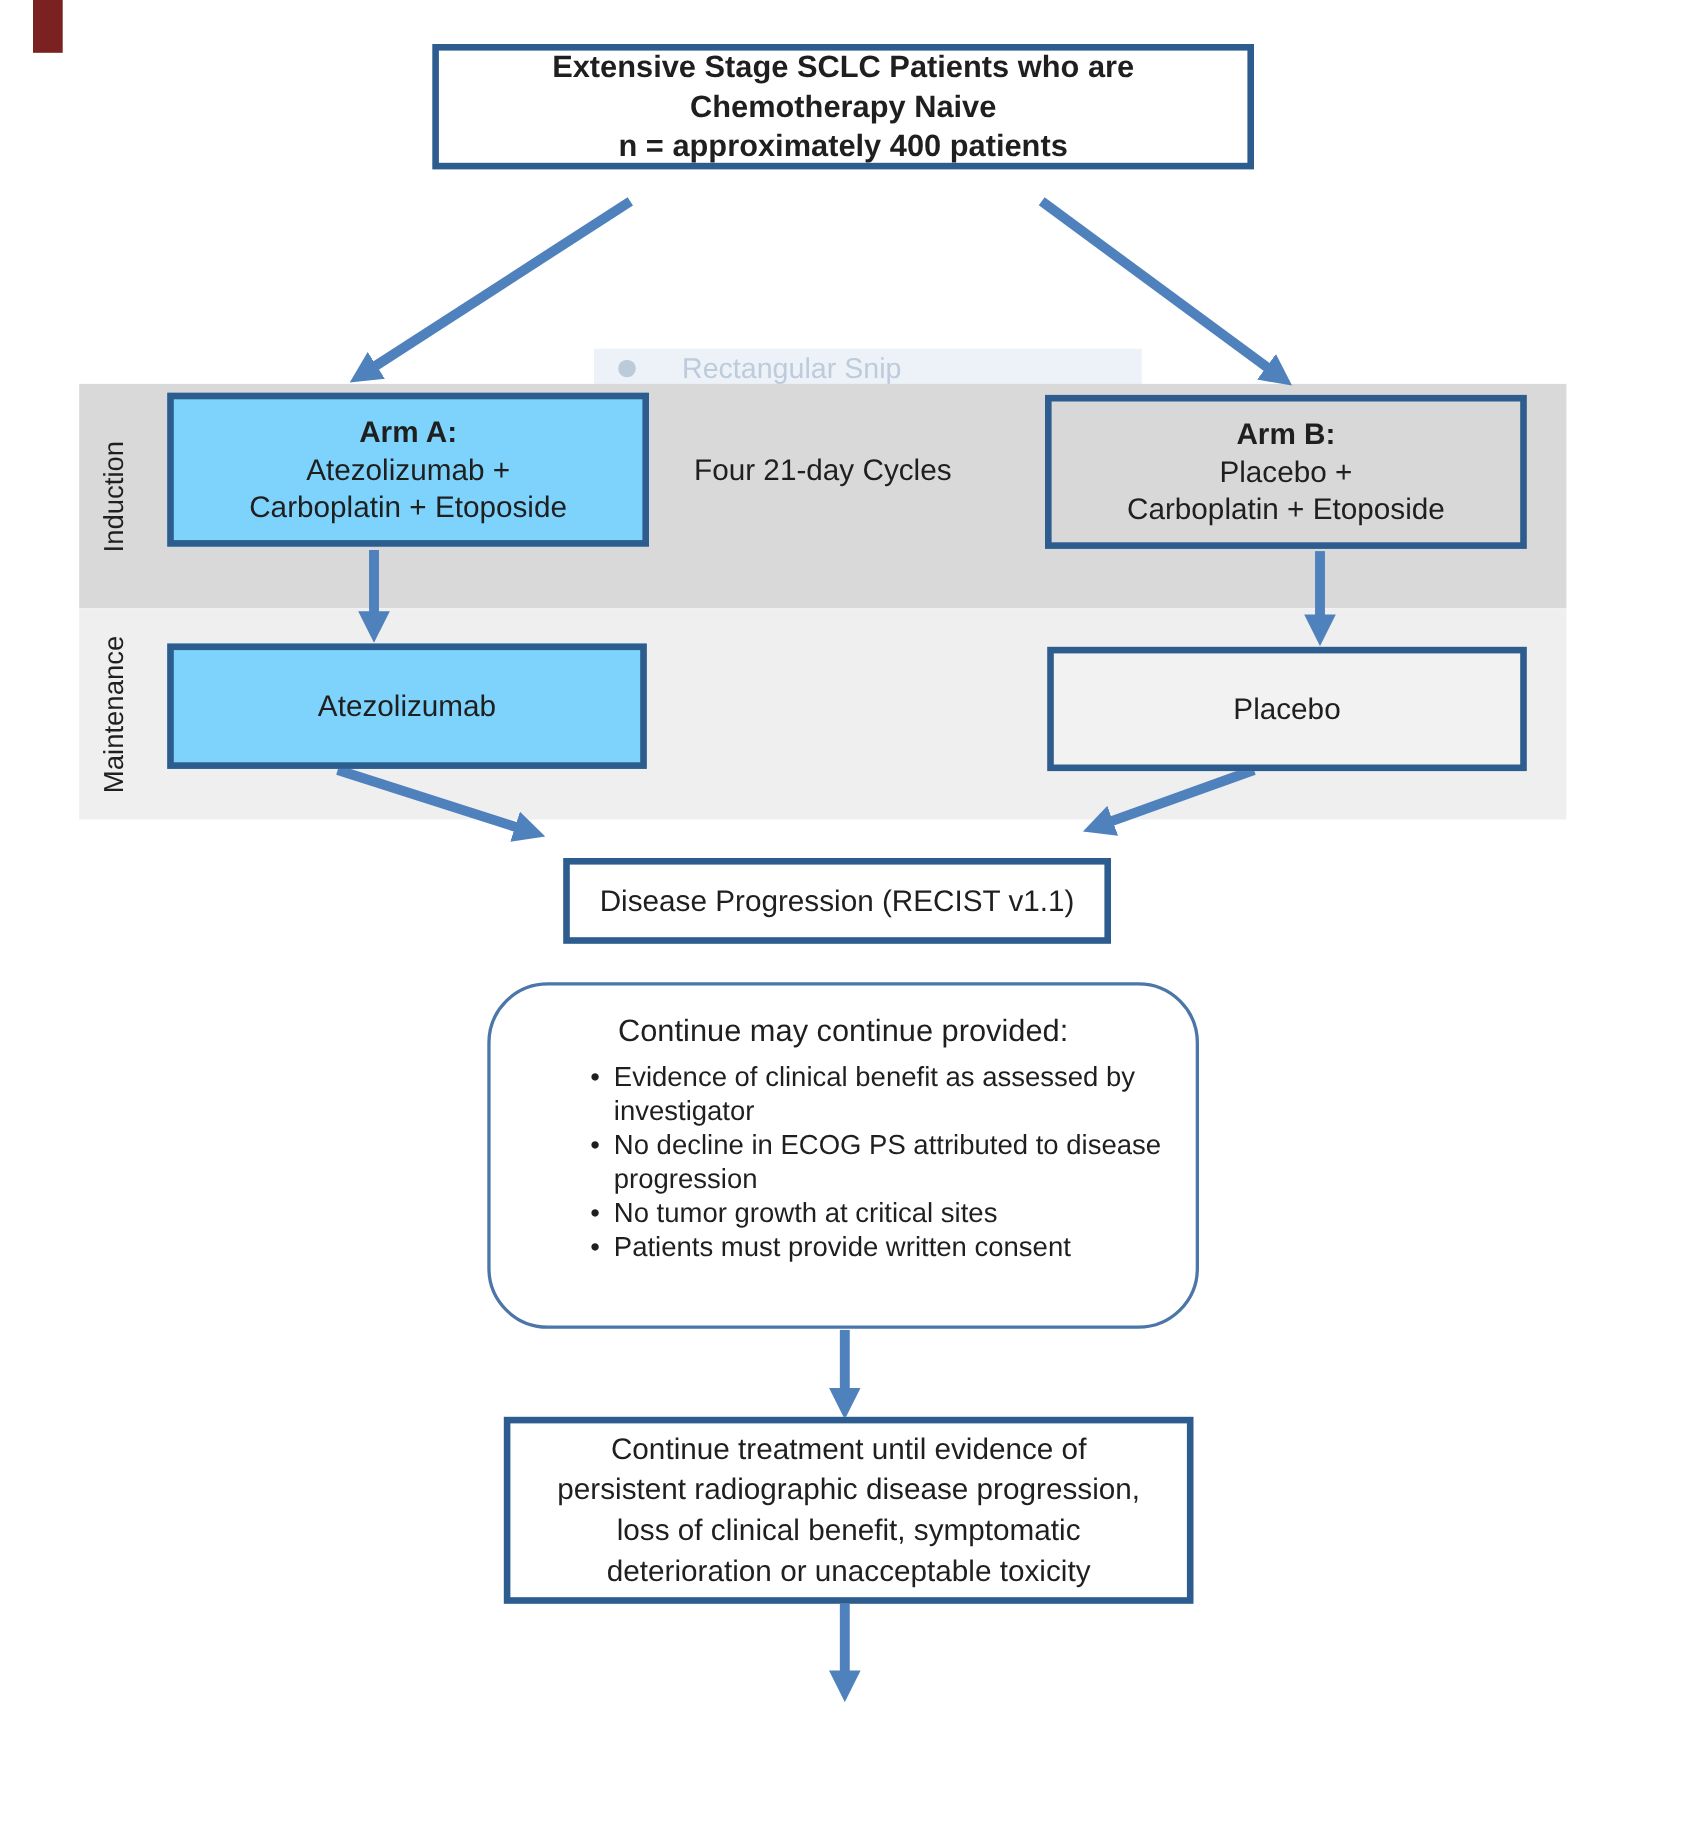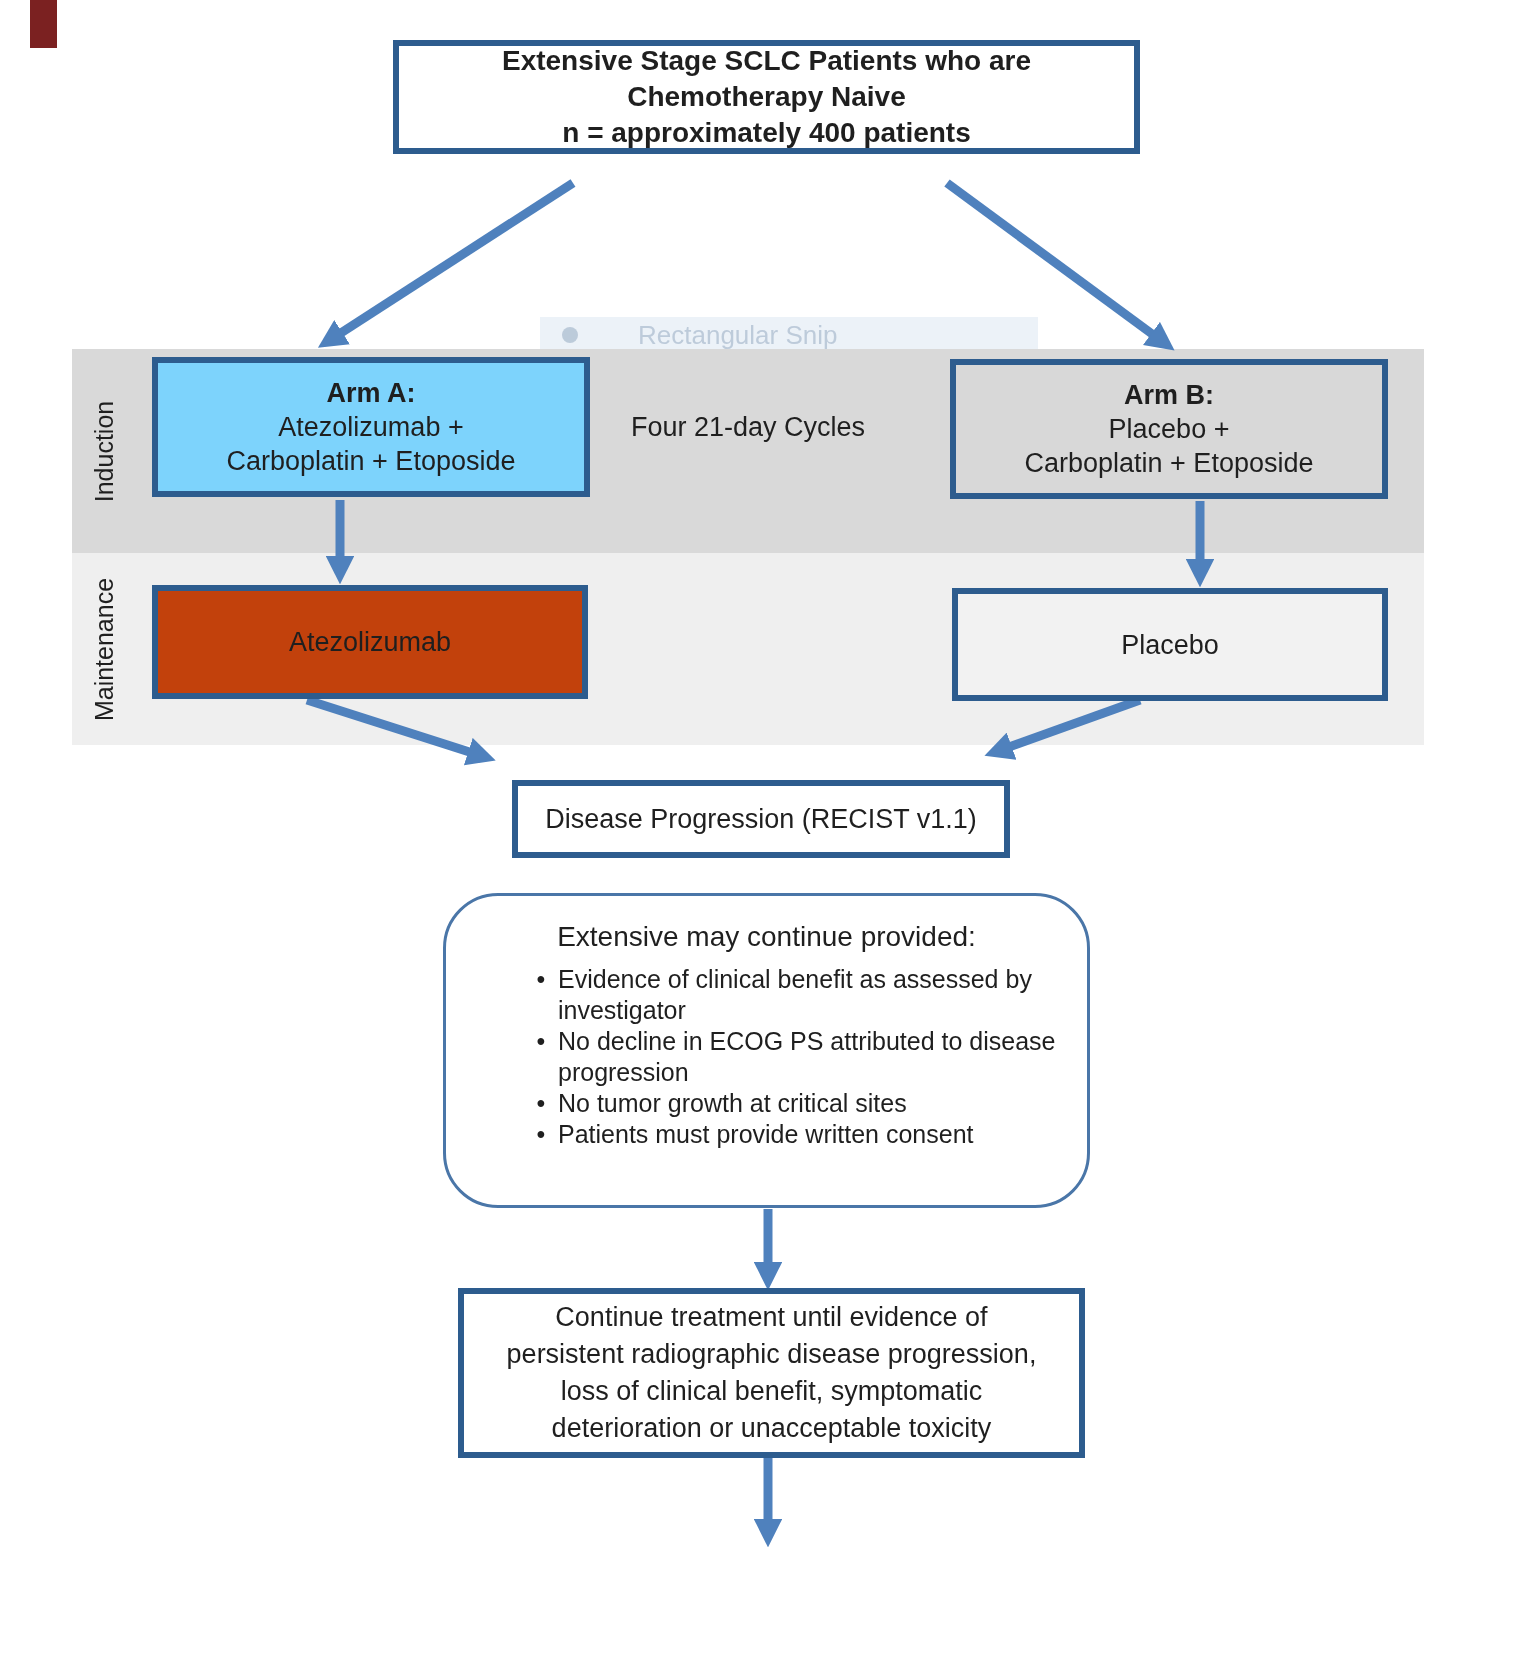--- a/index.html
+++ b/index.html
@@ -7,21 +7,21 @@
   .canvas{position:relative;width:1530px;height:1672px;background:#ffffff;overflow:hidden;}
 
   
   .artifact-red{position:absolute;left:30px;top:0;width:27px;height:48px;background:#7b2121;z-index:5;}
 
   
   .watermark{position:absolute;left:540px;top:317px;width:498px;height:36px;
              background:rgba(201,218,234,0.35);z-index:1;display:flex;align-items:center;}
   .watermark .wm-dot{width:16px;height:16px;border-radius:50%;background:rgba(130,155,182,0.45);
              margin-left:22px;flex:0 0 auto;}
-  .watermark .wm-text{margin-left:60px;font-size:26px;color:rgba(158,176,198,0.60);white-space:nowrap;}
+  .watermark .wm-text{margin-left:42px;font-size:26px;color:rgba(158,176,198,0.60);white-space:nowrap;}
 
   
   .band{position:absolute;left:72px;width:1352px;z-index:1;}
   .band.induction{top:349px;height:204px;background:#d9d9d9;}
   .band.maintenance{top:553px;height:192px;background:#efefef;}
   .phase-label{position:absolute;left:76px;width:58px;z-index:2;display:flex;align-items:center;justify-content:center;}
   .phase-label span{transform:rotate(-90deg);white-space:nowrap;font-size:25px;color:#1f1f1f;}
   .phase-label.induction{top:349px;height:204px;}
   .phase-label.maintenance{top:553px;height:192px;}
 
@@ -41,21 +41,21 @@
   .randomization{position:absolute;left:637px;top:183px;z-index:3;}
   .rand-title{font-weight:bold;font-size:28px;line-height:34px;}
   .rand-strat{font-size:26px;line-height:30px;text-decoration:underline;}
   .rand-factor{font-size:24px;line-height:31px;margin-left:80px;}
 
   .arm-a-box{left:152px;top:357px;width:438px;height:140px;background:#7dd3fc;}
   .arm-b-box{left:950px;top:359px;width:438px;height:140px;background:#d8d8d8;}
   .cycles-note{position:absolute;left:598px;top:412px;width:300px;text-align:center;
                font-size:27px;z-index:3;}
 
-  .maint-a-box{left:152px;top:585px;width:436px;height:114px;background:#c2410c;}
+  .maint-a-box{left:152px;top:585px;width:436px;height:114px;background:#7dd3fc;}
   .maint-b-box{left:952px;top:588px;width:436px;height:113px;background:#f2f2f2;}
 
   .progression-box{left:512px;top:780px;width:498px;height:78px;}
 
   .criteria-box{left:443px;top:893px;width:647px;height:315px;border:3px solid #4a76a8;
                 border-radius:55px;background:#ffffff;align-items:stretch;justify-content:flex-start;}
   .criteria-title{font-size:28px;line-height:34px;text-align:center;margin-top:24px;}
   .criteria-list{margin:10px 0 0 78px;}
   .criteria-row{display:flex;align-items:flex-start;}
   .criteria-dot{flex:0 0 34px;font-size:25px;line-height:31px;}
@@ -133,21 +133,21 @@
 
   <div class="box maint-b-box">
     <div class="b-line">Placebo</div>
   </div>
 
   <div class="box progression-box">
     <div class="b-line">Disease Progression (RECIST v1.1)</div>
   </div>
 
   <div class="box criteria-box">
-    <div class="criteria-title">Extensive may continue provided:</div>
+    <div class="criteria-title">Continue may continue provided:</div>
     <div class="criteria-list">
       <div class="criteria-row">
         <span class="criteria-dot">•</span>
         <span class="criteria-text">Evidence of clinical benefit as assessed by investigator</span>
       </div>
       <div class="criteria-row">
         <span class="criteria-dot">•</span>
         <span class="criteria-text">No decline in ECOG PS attributed to disease progression</span>
       </div>
       <div class="criteria-row">

